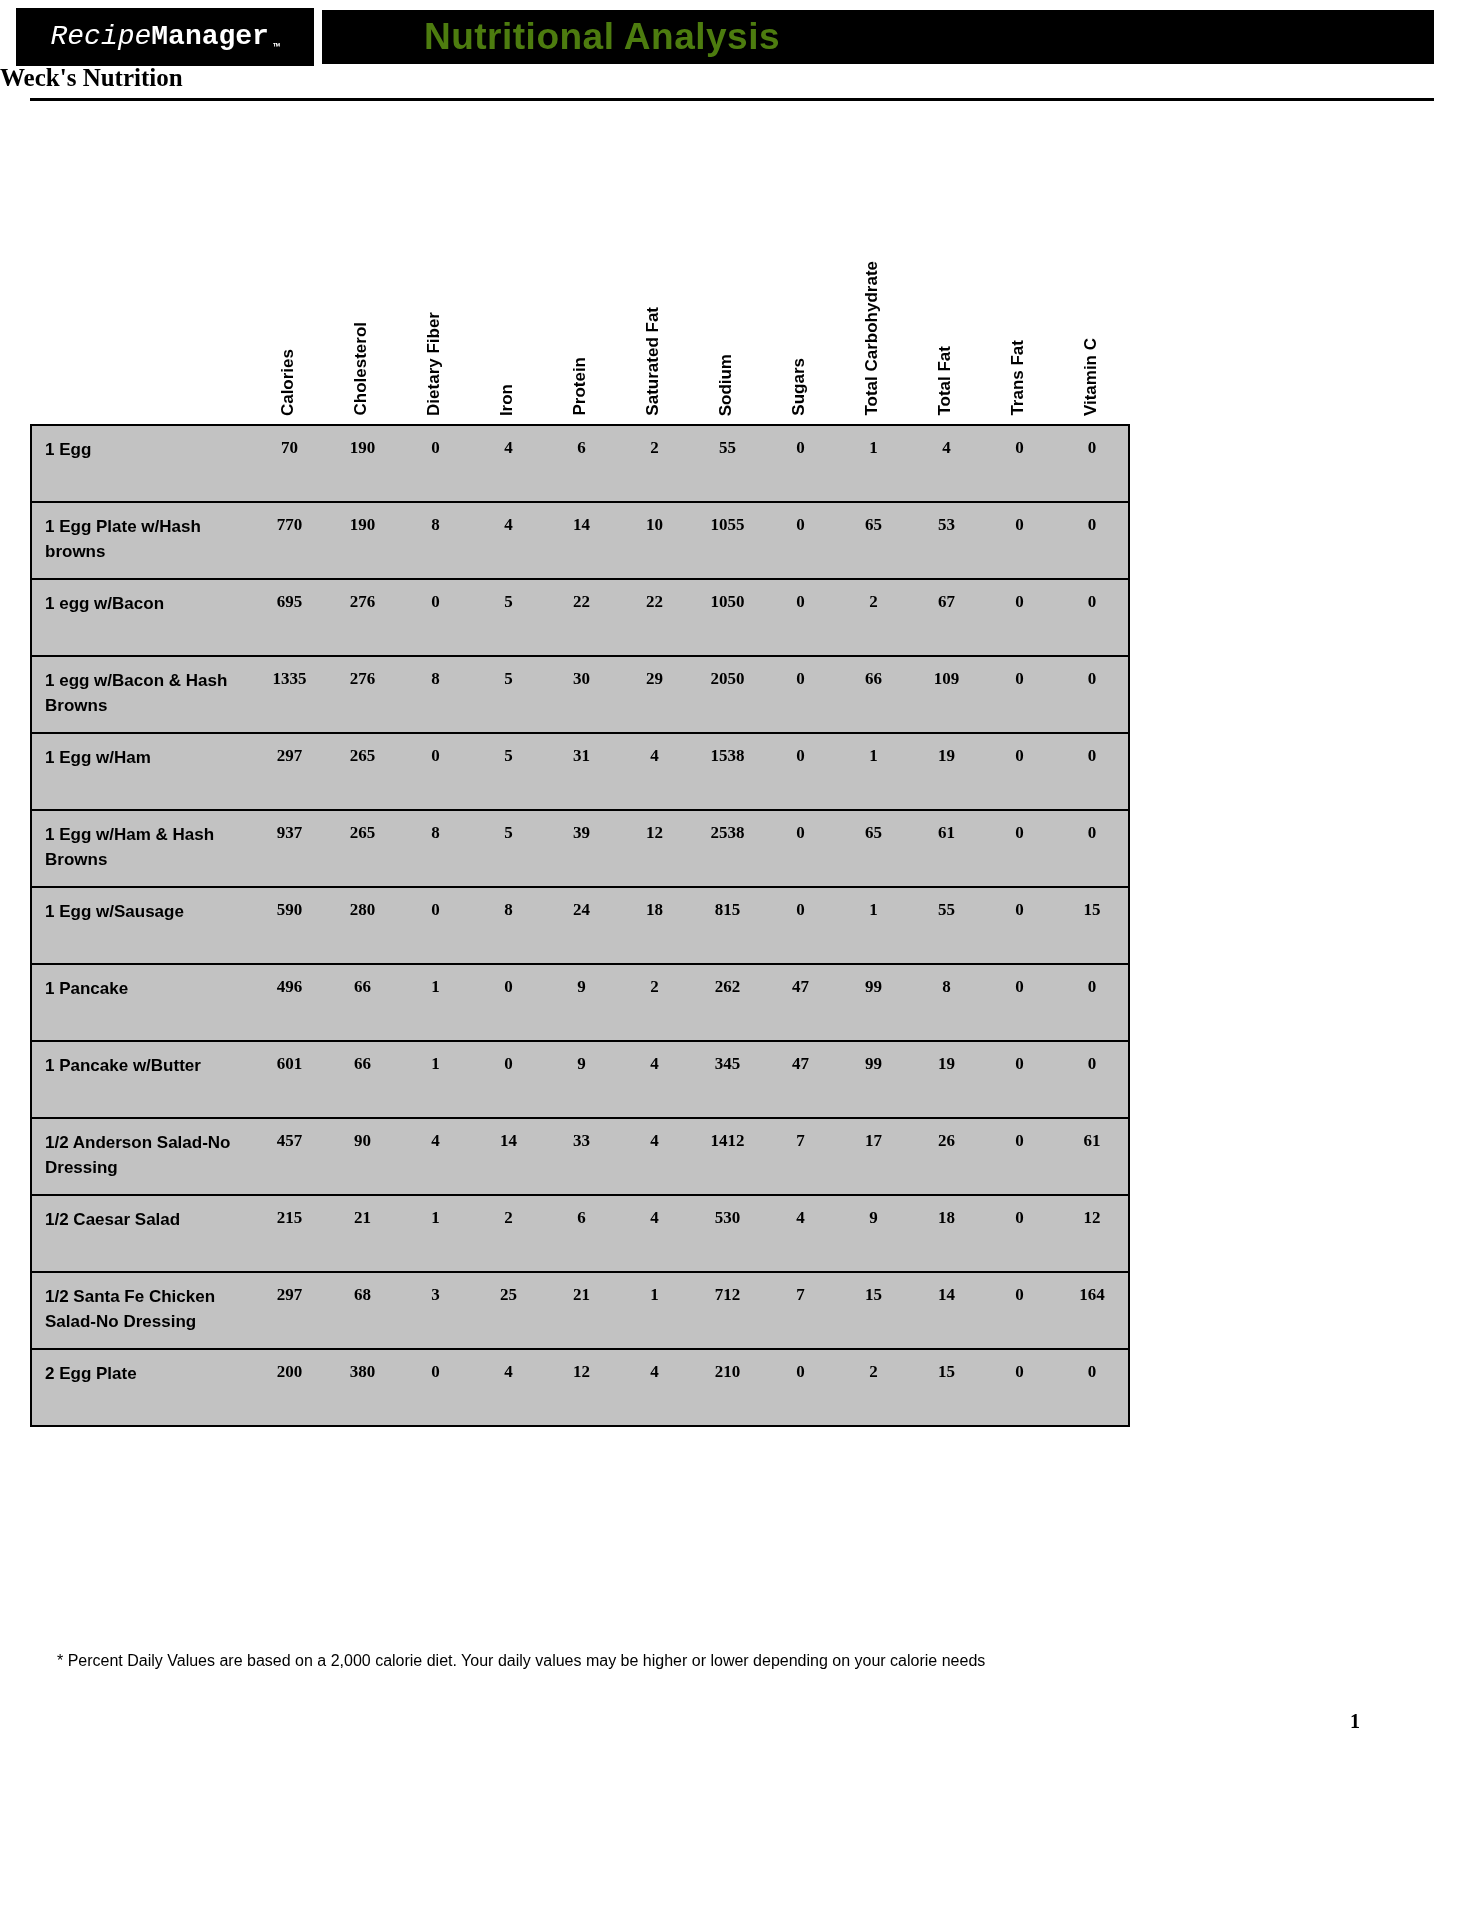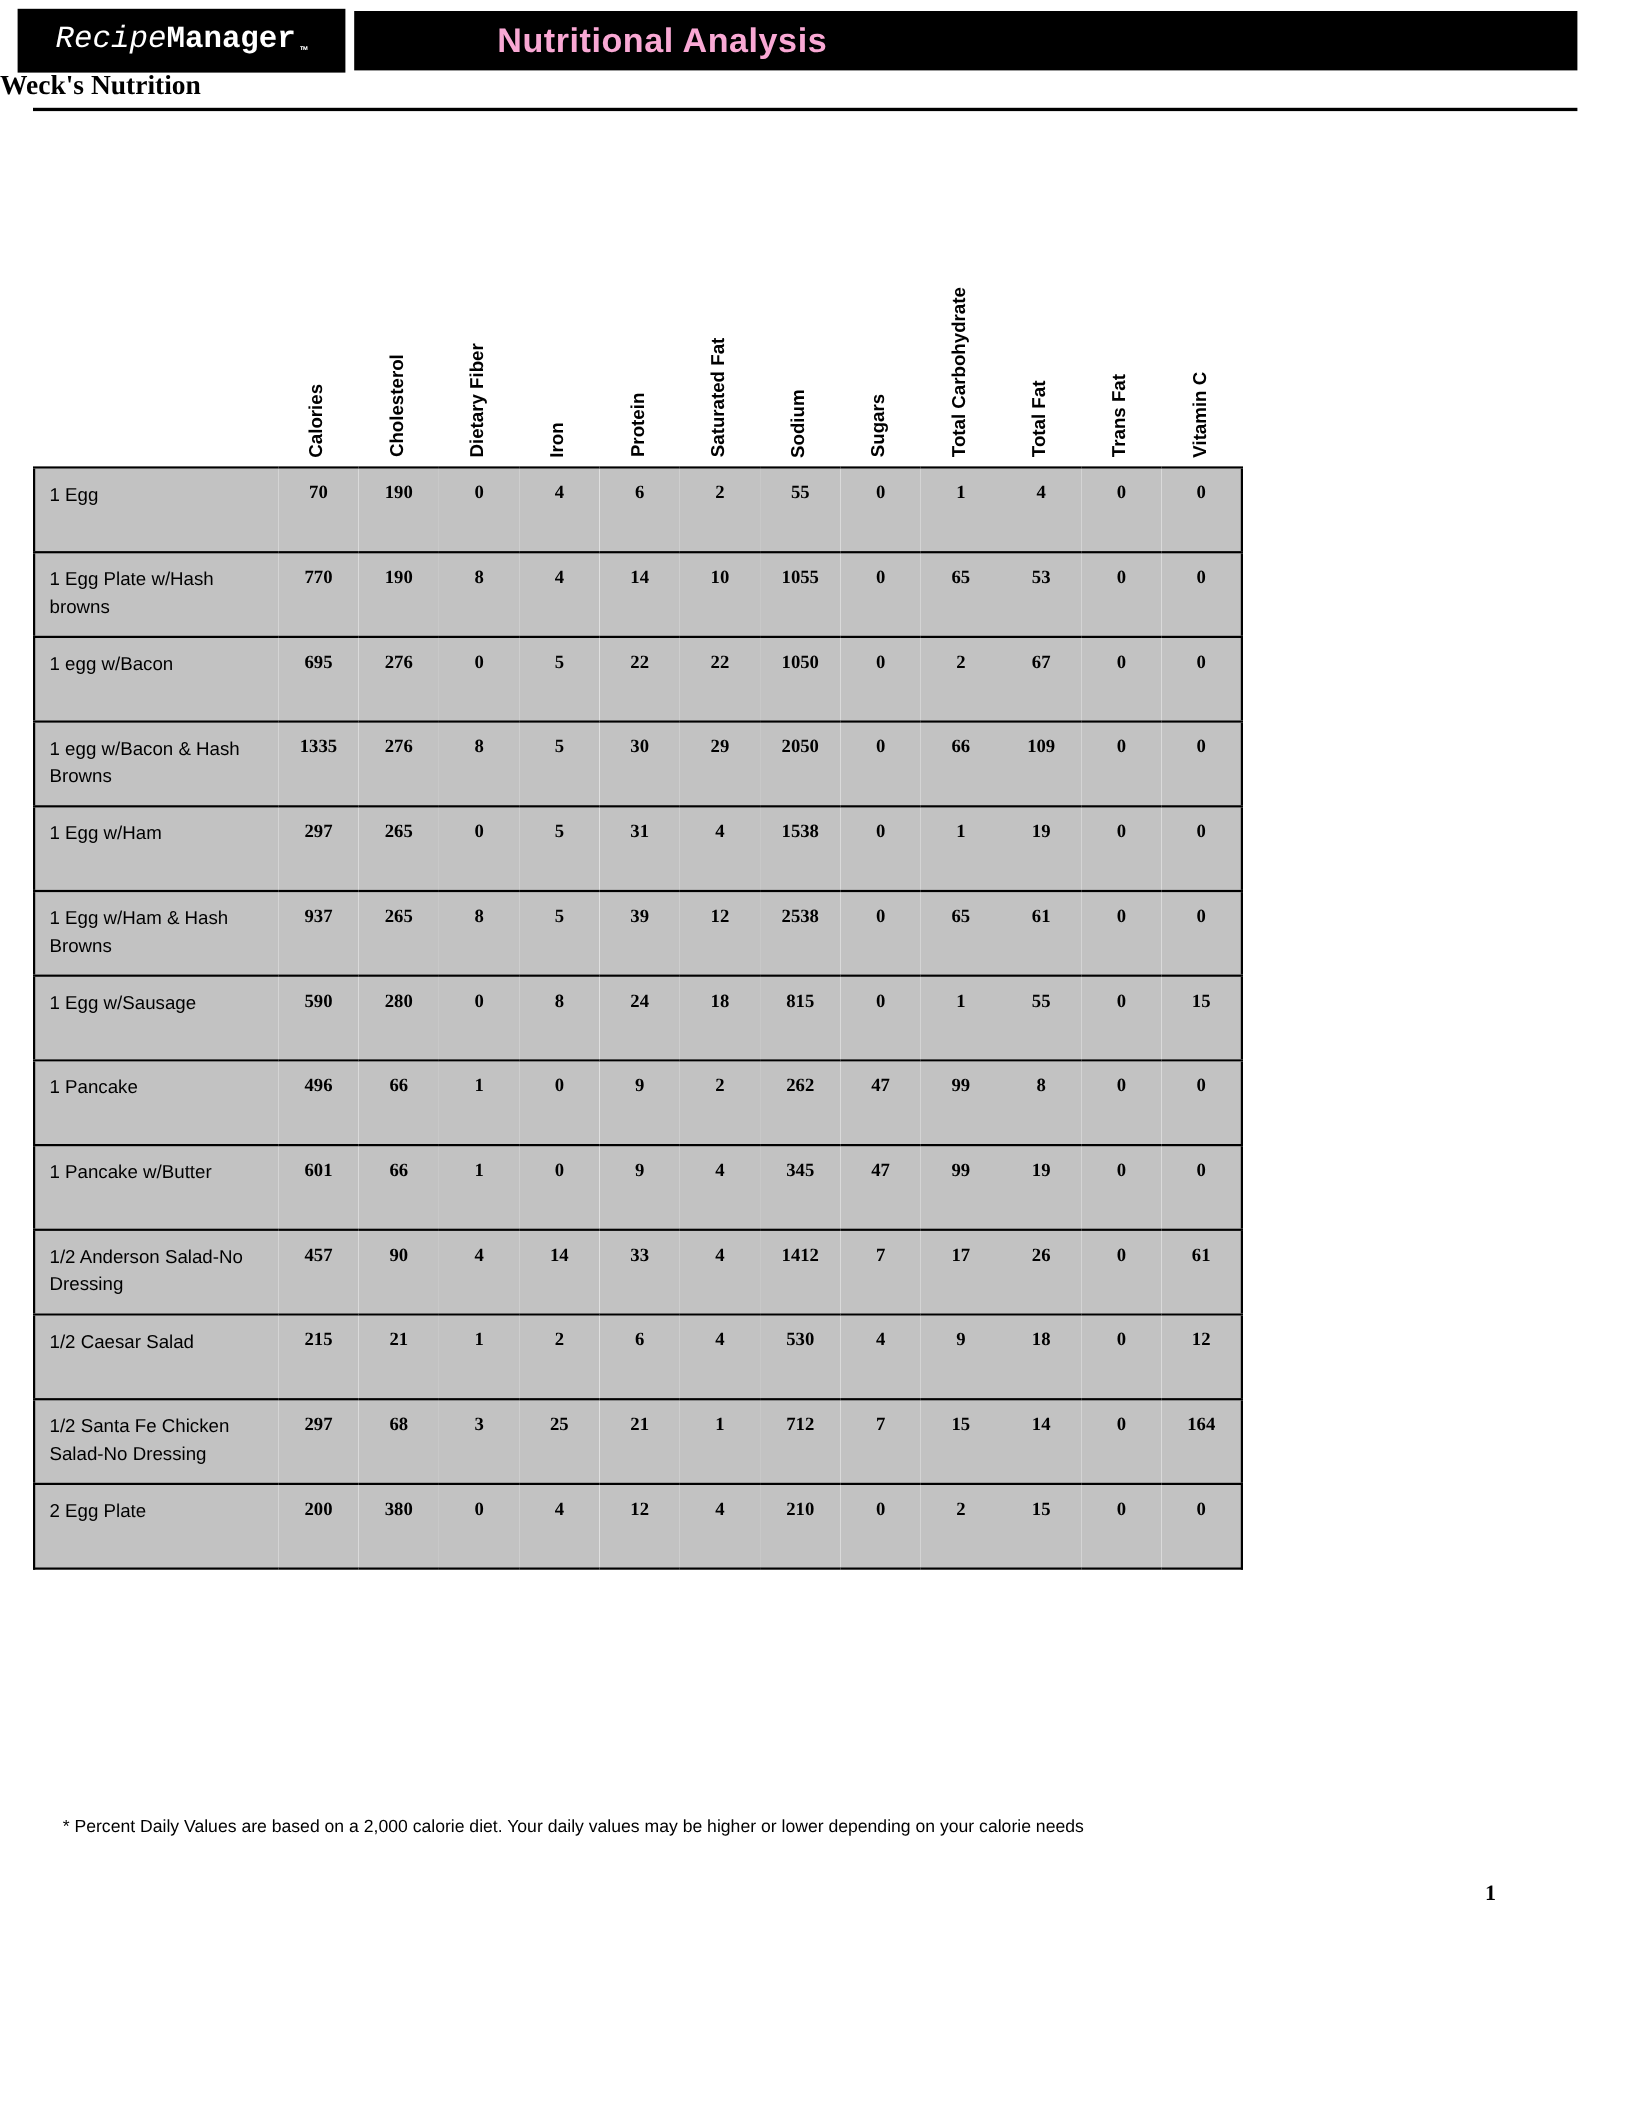--- a/index.html
+++ b/index.html
@@ -20,21 +20,21 @@
   .logo-manager { font-weight:bold; }
   .logo-tm { font-size:11px; font-weight:bold; align-self:flex-end; margin:0 0 12px 4px; }
 
   .title-bar {
     position:absolute; left:322px; top:10px; width:1112px; height:54px;
     background:#000;
   }
   .title-text {
     position:absolute; left:0; top:50%; transform:translateY(-50%);
     width:560px; text-align:center;
-    color:#f9a8d4; font-weight:bold; font-size:31px; letter-spacing:0.5px;
+    color:#4d7c0f; font-weight:bold; font-size:37px; letter-spacing:0.5px;
   }
 
   .subtitle {
     position:absolute; left:0; top:64px; width:1180px; text-align:left;
     font-family:Liberation Serif, serif; font-weight:bold; font-size:25px;
   }
   .rule {
     position:absolute; left:30px; top:98px; width:1404px; height:3px; background:#000;
   }
 
@@ -50,21 +50,21 @@
     padding-left:2px; margin-bottom:8px;
   }
 
   table.data { border-collapse:collapse; width:1100px; table-layout:fixed; border:2px solid #000; }
   table.data tr { height:77px; }
   table.data td {
     background:#c2c2c2; border-top:2px solid #000;
     vertical-align:top; overflow:hidden;
   }
   td.row-label {
-    padding:12px 8px 0 13px; font-weight:normal; font-size:17px; line-height:1.45;
+    padding:12px 8px 0 13px; font-weight:bold; font-size:17px; line-height:1.45;
   }
   td.val {
     text-align:center; padding-top:12px;
     font-family:"Liberation Serif", serif; font-weight:bold; font-size:17px;
   }
 
   
   .footnote { position:absolute; left:57px; top:1652px; font-size:16px; }
   .page-num {
     position:absolute; left:1310px; top:1710px; width:90px; text-align:center;

